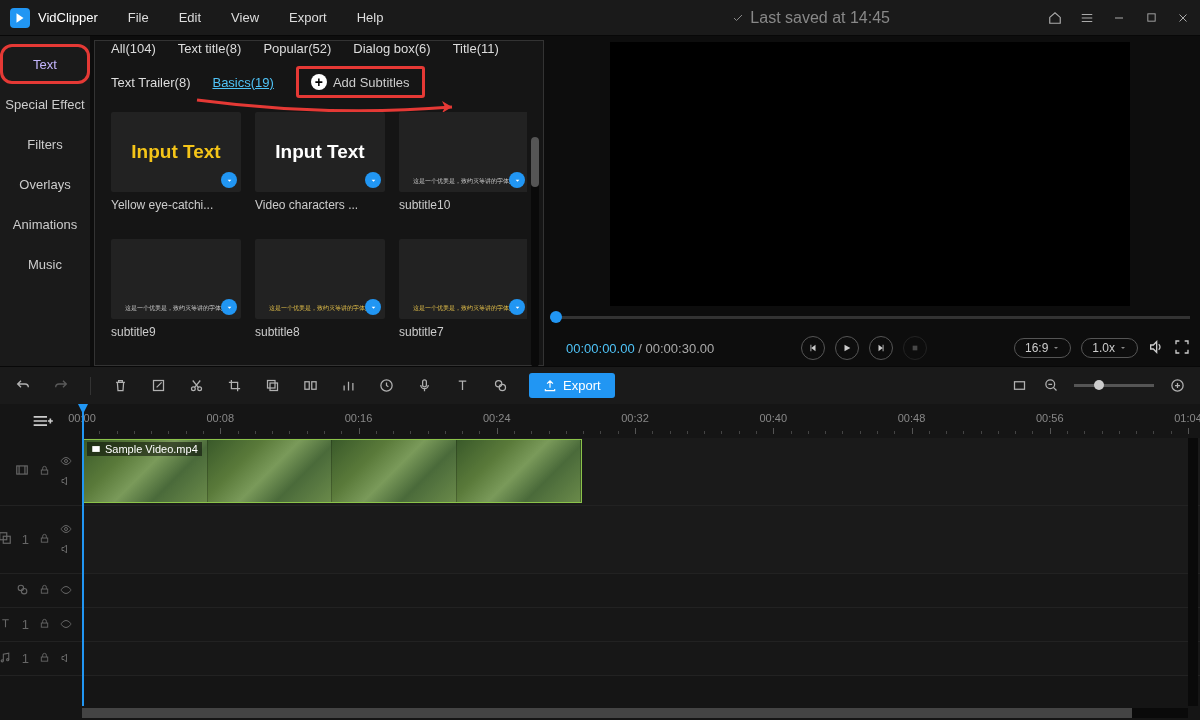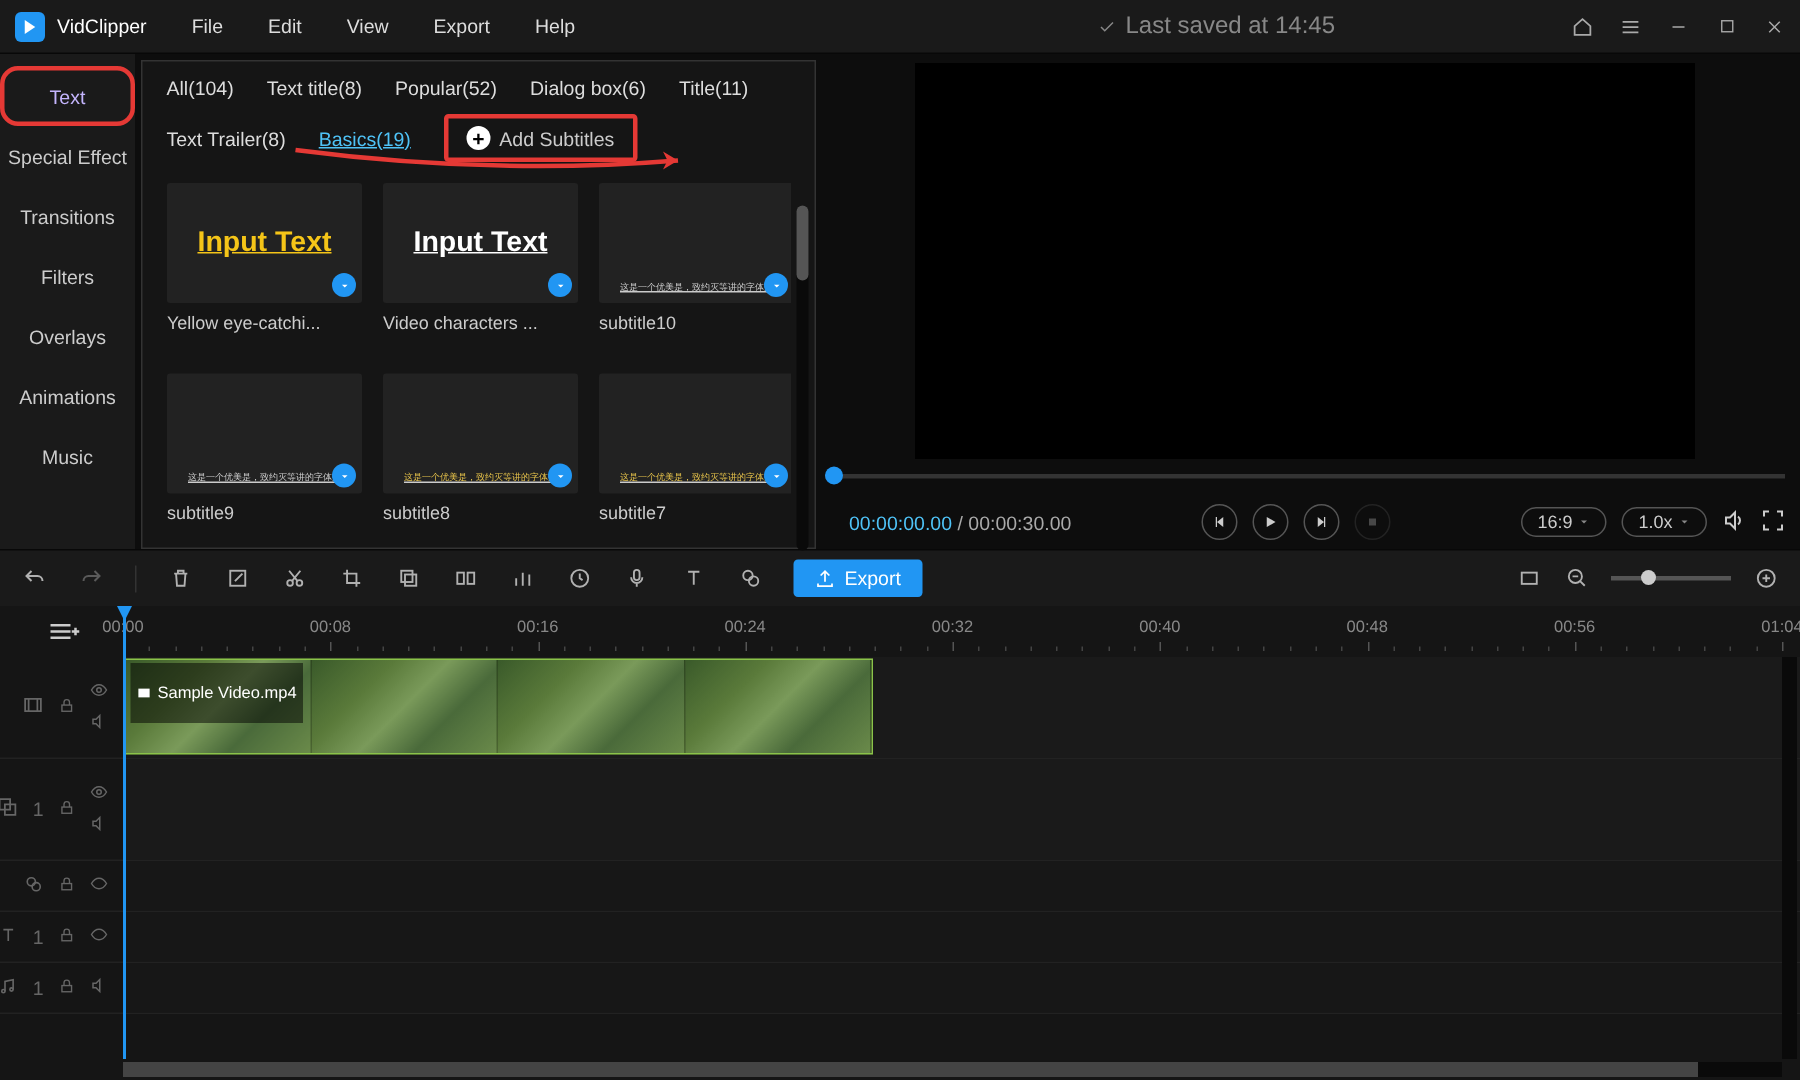--- a/index.html
+++ b/index.html
@@ -14,31 +14,31 @@
 .titlebar-right { margin-left: auto; display: flex; align-items: center; gap: 18px; color: #888; font-size: 16px; }
 .titlebar-right .saved { display: flex; align-items: center; gap: 6px; margin-right: 140px; }
 .win-icon { width: 14px; height: 14px; cursor: pointer; display: flex; align-items: center; justify-content: center; }
 
 .main-area { display: flex; height: 330px; }
 .sidebar { width: 90px; background: #1a1a1a; padding-top: 8px; }
 .side-item { height: 40px; display: flex; align-items: center; justify-content: center; color: #ccc; font-size: 13px; cursor: pointer; }
 .side-item.active { color: #c4b5fd; border: 3px solid #e53935; border-radius: 12px; }
 
 .panel { flex: 1; background: #0d0d0d; display: flex; }
-.text-panel { width: 450px; background: #151515; border: 1px solid #333; margin: 4px 0 0 4px; padding: 10px 16px 10px 16px; position: relative; }
+.text-panel { width: 450px; background: #151515; border: 1px solid #333; margin: 4px 0 0 4px; padding: 0 16px 10px 16px; position: relative; }
 .tabs { display: flex; flex-wrap: wrap; gap: 22px; row-gap: 10px; margin-bottom: 14px; align-items: center; }
 .tab { color: #ddd; font-size: 13px; cursor: pointer; white-space: nowrap; }
 .tab.link { color: #4fc3f7; text-decoration: underline; }
 .add-sub { display: inline-flex; align-items: center; gap: 6px; padding: 5px 12px; border: 3px solid #e53935; border-radius: 3px; cursor: pointer; position: relative; }
 .add-sub .plus { width: 16px; height: 16px; background: #fff; border-radius: 50%; display: flex; align-items: center; justify-content: center; color: #000; font-weight: bold; font-size: 14px; }
 .arrow-red { position: absolute; left: 102px; top: 56px; width: 270px; height: 20px; pointer-events: none; }
 
 .thumbs { display: grid; grid-template-columns: repeat(3, 130px); gap: 14px 14px; overflow-y: auto; height: 240px; padding-right: 12px; }
 .thumb { display: flex; flex-direction: column; gap: 6px; }
-.thumb-img { width: 130px; height: 80px; background: #222; position: relative; display: flex; align-items: center; justify-content: center; font-size: 19px; font-weight: bold; border-radius: 2px; text-decoration: underline; }
+.thumb-img { width: 130px; height: 80px; background: #222; position: relative; display: flex; align-items: center; justify-content: center; font-size: 19px; font-weight: bold; border-radius: 2px; }
 .thumb-img.sub { align-items: flex-end; padding-bottom: 6px; }
 .thumb-img .subtext { font-size: 6px; color: #ccc; font-weight: normal; }
 .thumb-dl { position: absolute; right: 4px; bottom: 4px; width: 16px; height: 16px; background: #2196f3; border-radius: 50%; display: flex; align-items: center; justify-content: center; }
 .thumb-dl svg { width: 9px; height: 9px; fill: white; }
 .thumb-label { font-size: 12px; color: #ccc; white-space: nowrap; overflow: hidden; text-overflow: ellipsis; }
 
 .scroll-track { position: absolute; right: 4px; top: 96px; width: 8px; height: 230px; background: #0a0a0a; border-radius: 4px; }
 .scroll-thumb { width: 8px; height: 50px; background: #555; border-radius: 4px; }
 
 .preview { flex: 1; background: #0d0d0d; display: flex; flex-direction: column; padding: 6px 10px 0 6px; }
@@ -73,21 +73,21 @@
 
 .tracks { position: absolute; left: 0; right: 0; top: 34px; bottom: 14px; overflow: hidden; }
 .track-row { height: 68px; display: flex; border-bottom: 1px solid #222; }
 .track-row.short { height: 34px; }
 .track-head { width: 82px; display: flex; align-items: center; justify-content: flex-end; gap: 10px; padding-right: 10px; color: #666; position: relative; }
 .track-head .eye, .track-head .spk { font-size: 11px; }
 .track-body { flex: 1; position: relative; background: #1a1a1a; }
 .track-row.short .track-body { background: #171717; }
 
 .clip { position: absolute; left: 0; top: 1px; height: 64px; border: 1px solid #8bc34a; background: #2a3a1a; overflow: hidden; }
-.clip-title { position: absolute; top: 2px; left: 4px; font-size: 11px; color: #fff; z-index: 2; display: flex; align-items: center; gap: 4px; background: rgba(0,0,0,.5); padding: 14px 4px; }
+.clip-title { position: absolute; top: 2px; left: 4px; font-size: 11px; color: #fff; z-index: 2; display: flex; align-items: center; gap: 4px; background: rgba(0,0,0,.5); padding: 1px 4px; }
 .clip-thumbs { display: flex; height: 100%; }
 .clip-thumb { flex: 1; background: linear-gradient(135deg, #3a5a2a 0%, #5a7a3a 30%, #7a9a5a 50%, #4a6a3a 70%, #6a8a4a 100%); border-right: 1px solid rgba(0,0,0,.2); }
 
 .playhead { position: absolute; left: 82px; top: 0; bottom: 14px; width: 2px; background: #2196f3; z-index: 5; }
 .playhead::before { content: ''; position: absolute; top: 0; left: -4px; width: 10px; height: 10px; background: #2196f3; clip-path: polygon(0 0, 100% 0, 50% 100%); }
 
 .h-scroll { position: absolute; left: 82px; right: 12px; bottom: 2px; height: 10px; background: #0a0a0a; }
 .h-scroll-thumb { height: 10px; background: #444; width: 1050px; }
 .v-scroll { position: absolute; right: 2px; top: 34px; bottom: 14px; width: 10px; background: #0a0a0a; }
 
@@ -142,21 +142,20 @@
           <path d="M5 5l14 14M19 5L5 19"></path>
         </svg>
       </span>
   </div>
 </div>
 
 <div class="main-area">
   <div class="sidebar">
     <div class="side-item active">Text</div>
     <div class="side-item">Special Effect</div>
-    <div class="side-item">Transitions</div>
     <div class="side-item">Filters</div>
     <div class="side-item">Overlays</div>
     <div class="side-item">Animations</div>
     <div class="side-item">Music</div>
   </div>
 
   <div class="panel">
     <div class="text-panel">
       <svg class="arrow-red" viewBox="0 0 270 20">
         <path d="M0 3 Q 130 20 255 10" stroke="#e53935" stroke-width="3" fill="none"></path>

